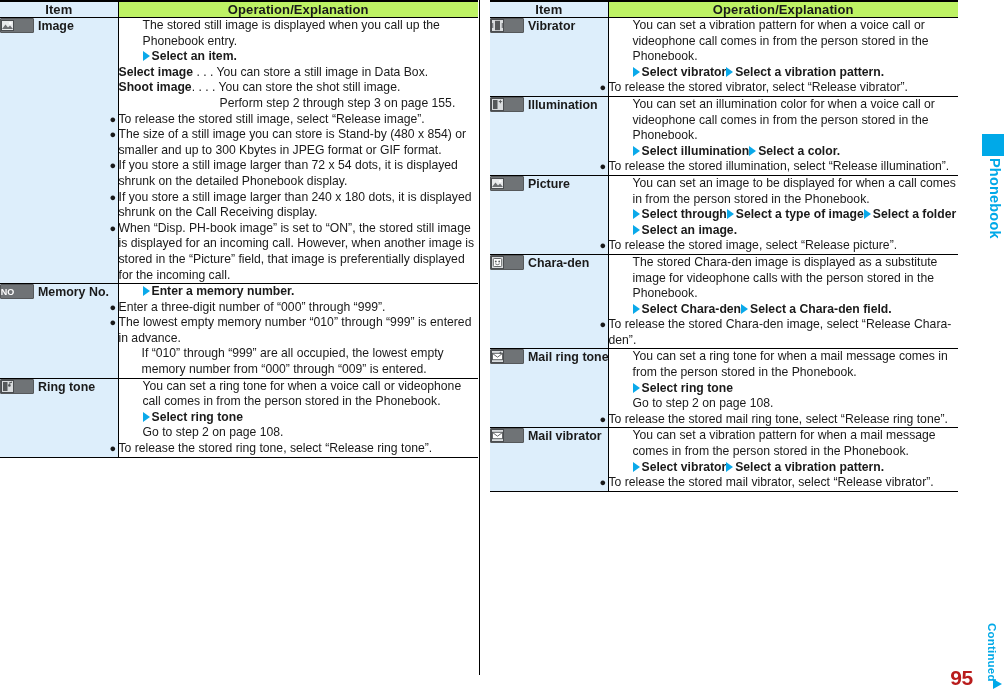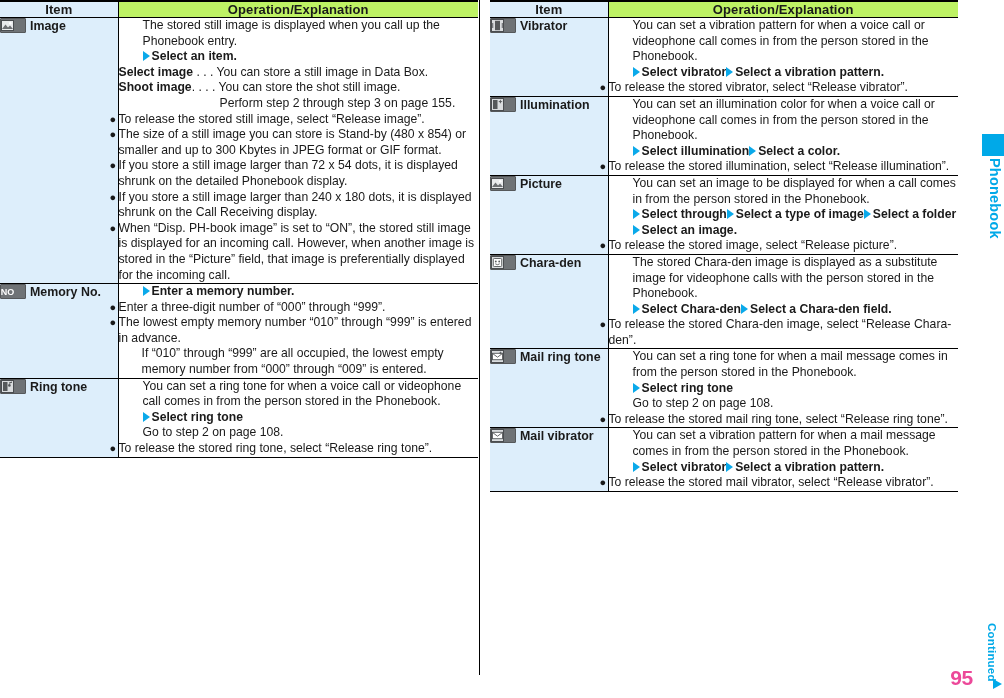--- a/index.html
+++ b/index.html
@@ -66,21 +66,21 @@
   }
   tr.last .c-item, tr.last .c-op{border-bottom:1.6px solid #000;}
 
   
   .c-item{border-right:1.1px solid #000;}
   .hdr-item{border-right:1.1px solid #000;}
 
   
   .ico{
     display:inline-block;
-    width:26px;height:15px;
+    width:34px;height:15px;
     vertical-align:-3px;
     margin-right:4px;
     background:#6f7376;
     border:1px solid #55585a;
     box-sizing:border-box;
     position:relative;
     border-radius:1px;
     overflow:hidden;
   }
   .ico svg{position:absolute;left:0;top:0;}
@@ -125,21 +125,21 @@
     font-size:14.5px;
     letter-spacing:.2px;
     writing-mode:vertical-rl;
     text-orientation:mixed;
     white-space:nowrap;
   }
 
   
   .pageno{
     position:absolute;right:31px;bottom:8px;
-    font-size:21px;font-weight:bold;color:#ec4899;
+    font-size:21px;font-weight:bold;color:#b91c1c;
     letter-spacing:-.3px;
   }
   .continued{
     position:absolute;right:6px;bottom:16px;
     color:#00a9e8;
     font-weight:bold;
     font-size:11.5px;
     writing-mode:vertical-rl;
     text-orientation:mixed;
     white-space:nowrap;

